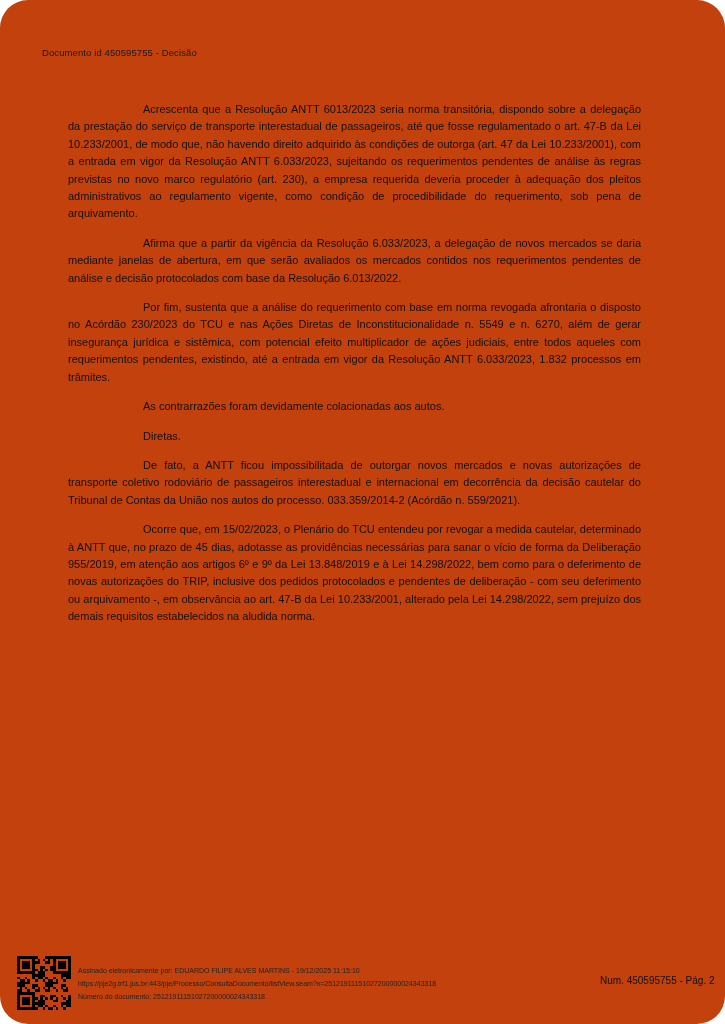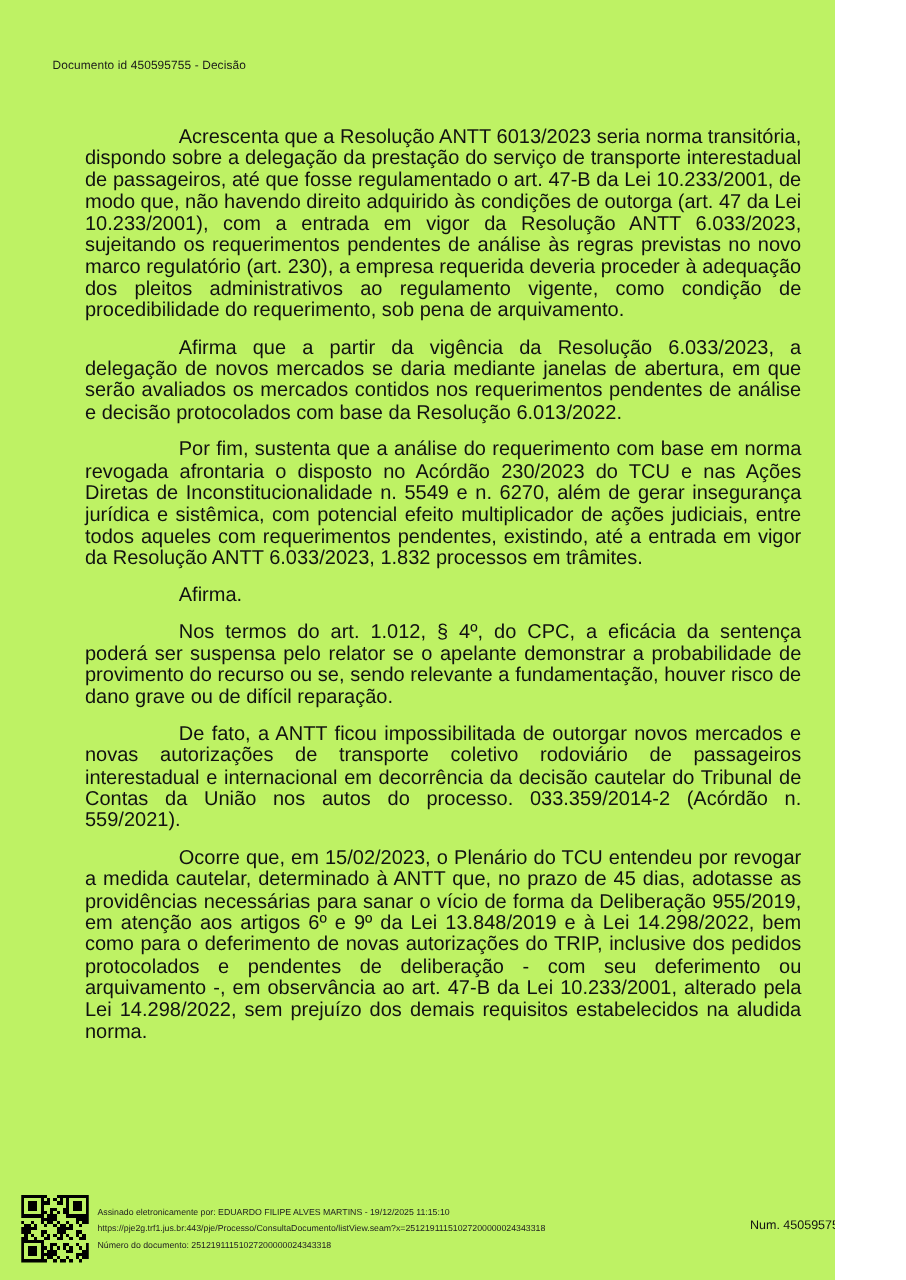--- a/index.html
+++ b/index.html
@@ -1,41 +1,42 @@
 <!DOCTYPE html>
 <html lang="pt-BR"><head>
 <meta charset="utf-8">
 <style>
   html,body{margin:0;padding:0;background:#ffffff;}
   .page{
     position:relative;
-    width:668px;
+    width:725px;
     height:1024px;
-    background:#bef264;
+    background:#c2410c;
     font-family:"Liberation Sans","DejaVu Sans",sans-serif;
     color:#000000;
     overflow:hidden;
+    border-radius:28px;
   }
   .doc-header{
     position:absolute;
     left:42px;
     top:47px;
     font-size:9.5px;
     color:#1a1a1a;
     letter-spacing:0.1px;
   }
   .doc-body{
     position:absolute;
     left:68px;
     top:101px;
     width:589px;
   }
   .doc-body p{
     margin:0 16px 12px 0;
-    font-size:16px;
+    font-size:11px;
     line-height:17.4px;
     text-align:justify;
     text-indent:75px;
     color:#111111;
   }
   .footer{
     position:absolute;
     left:17px;
     top:956px;
     display:flex;
@@ -67,22 +68,22 @@
 <body>
 
 <div class="page">
 
   <div class="doc-header">Documento id 450595755 - Decisão</div>
 
   <main class="doc-body">
     <p>Acrescenta que a Resolução ANTT 6013/2023 seria norma transitória, dispondo sobre a delegação da prestação do serviço de transporte interestadual de passageiros, até que fosse regulamentado o art. 47-B da Lei 10.233/2001, de modo que, não havendo direito adquirido às condições de outorga (art. 47 da Lei 10.233/2001), com a entrada em vigor da Resolução ANTT 6.033/2023, sujeitando os requerimentos pendentes de análise às regras previstas no novo marco regulatório (art. 230), a empresa requerida deveria proceder à adequação dos pleitos administrativos ao regulamento vigente, como condição de procedibilidade do requerimento, sob pena de arquivamento.</p>
     <p>Afirma que a partir da vigência da Resolução 6.033/2023, a delegação de novos mercados se daria mediante janelas de abertura, em que serão avaliados os mercados contidos nos requerimentos pendentes de análise e decisão protocolados com base da Resolução 6.013/2022.</p>
     <p>Por fim, sustenta que a análise do requerimento com base em norma revogada afrontaria o disposto no Acórdão 230/2023 do TCU e nas Ações Diretas de Inconstitucionalidade n. 5549 e n. 6270, além de gerar insegurança jurídica e sistêmica, com potencial efeito multiplicador de ações judiciais, entre todos aqueles com requerimentos pendentes, existindo, até a entrada em vigor da Resolução ANTT 6.033/2023, 1.832 processos em trâmites.</p>
-    <p>Afirma.</p>
-    <p>Nos termos do art. 1.012, § 4º, do CPC, a eficácia da sentença poderá ser suspensa pelo relator se o apelante demonstrar a probabilidade de provimento do recurso ou se, sendo relevante a fundamentação, houver risco de dano grave ou de difícil reparação.</p>
+    <p>As contrarrazões foram devidamente colacionadas aos autos.</p>
+    <p>Diretas.</p>
     <p>De fato, a ANTT ficou impossibilitada de outorgar novos mercados e novas autorizações de transporte coletivo rodoviário de passageiros interestadual e internacional em decorrência da decisão cautelar do Tribunal de Contas da União nos autos do processo. 033.359/2014-2 (Acórdão n. 559/2021).</p>
     <p>Ocorre que, em 15/02/2023, o Plenário do TCU entendeu por revogar a medida cautelar, determinado à ANTT que, no prazo de 45 dias, adotasse as providências necessárias para sanar o vício de forma da Deliberação 955/2019, em atenção aos artigos 6º e 9º da Lei 13.848/2019 e à Lei 14.298/2022, bem como para o deferimento de novas autorizações do TRIP, inclusive dos pedidos protocolados e pendentes de deliberação - com seu deferimento ou arquivamento -, em observância ao art. 47-B da Lei 10.233/2001, alterado pela Lei 14.298/2022, sem prejuízo dos demais requisitos estabelecidos na aludida norma.</p>
   </main>
 
   <div class="footer">
     <svg class="qr" viewBox="0 0 21 21" shape-rendering="crispEdges">
         <rect x="0" y="0" width="1" height="1"></rect>
         <rect x="1" y="0" width="1" height="1"></rect>
         <rect x="2" y="0" width="1" height="1"></rect>
         <rect x="3" y="0" width="1" height="1"></rect>

